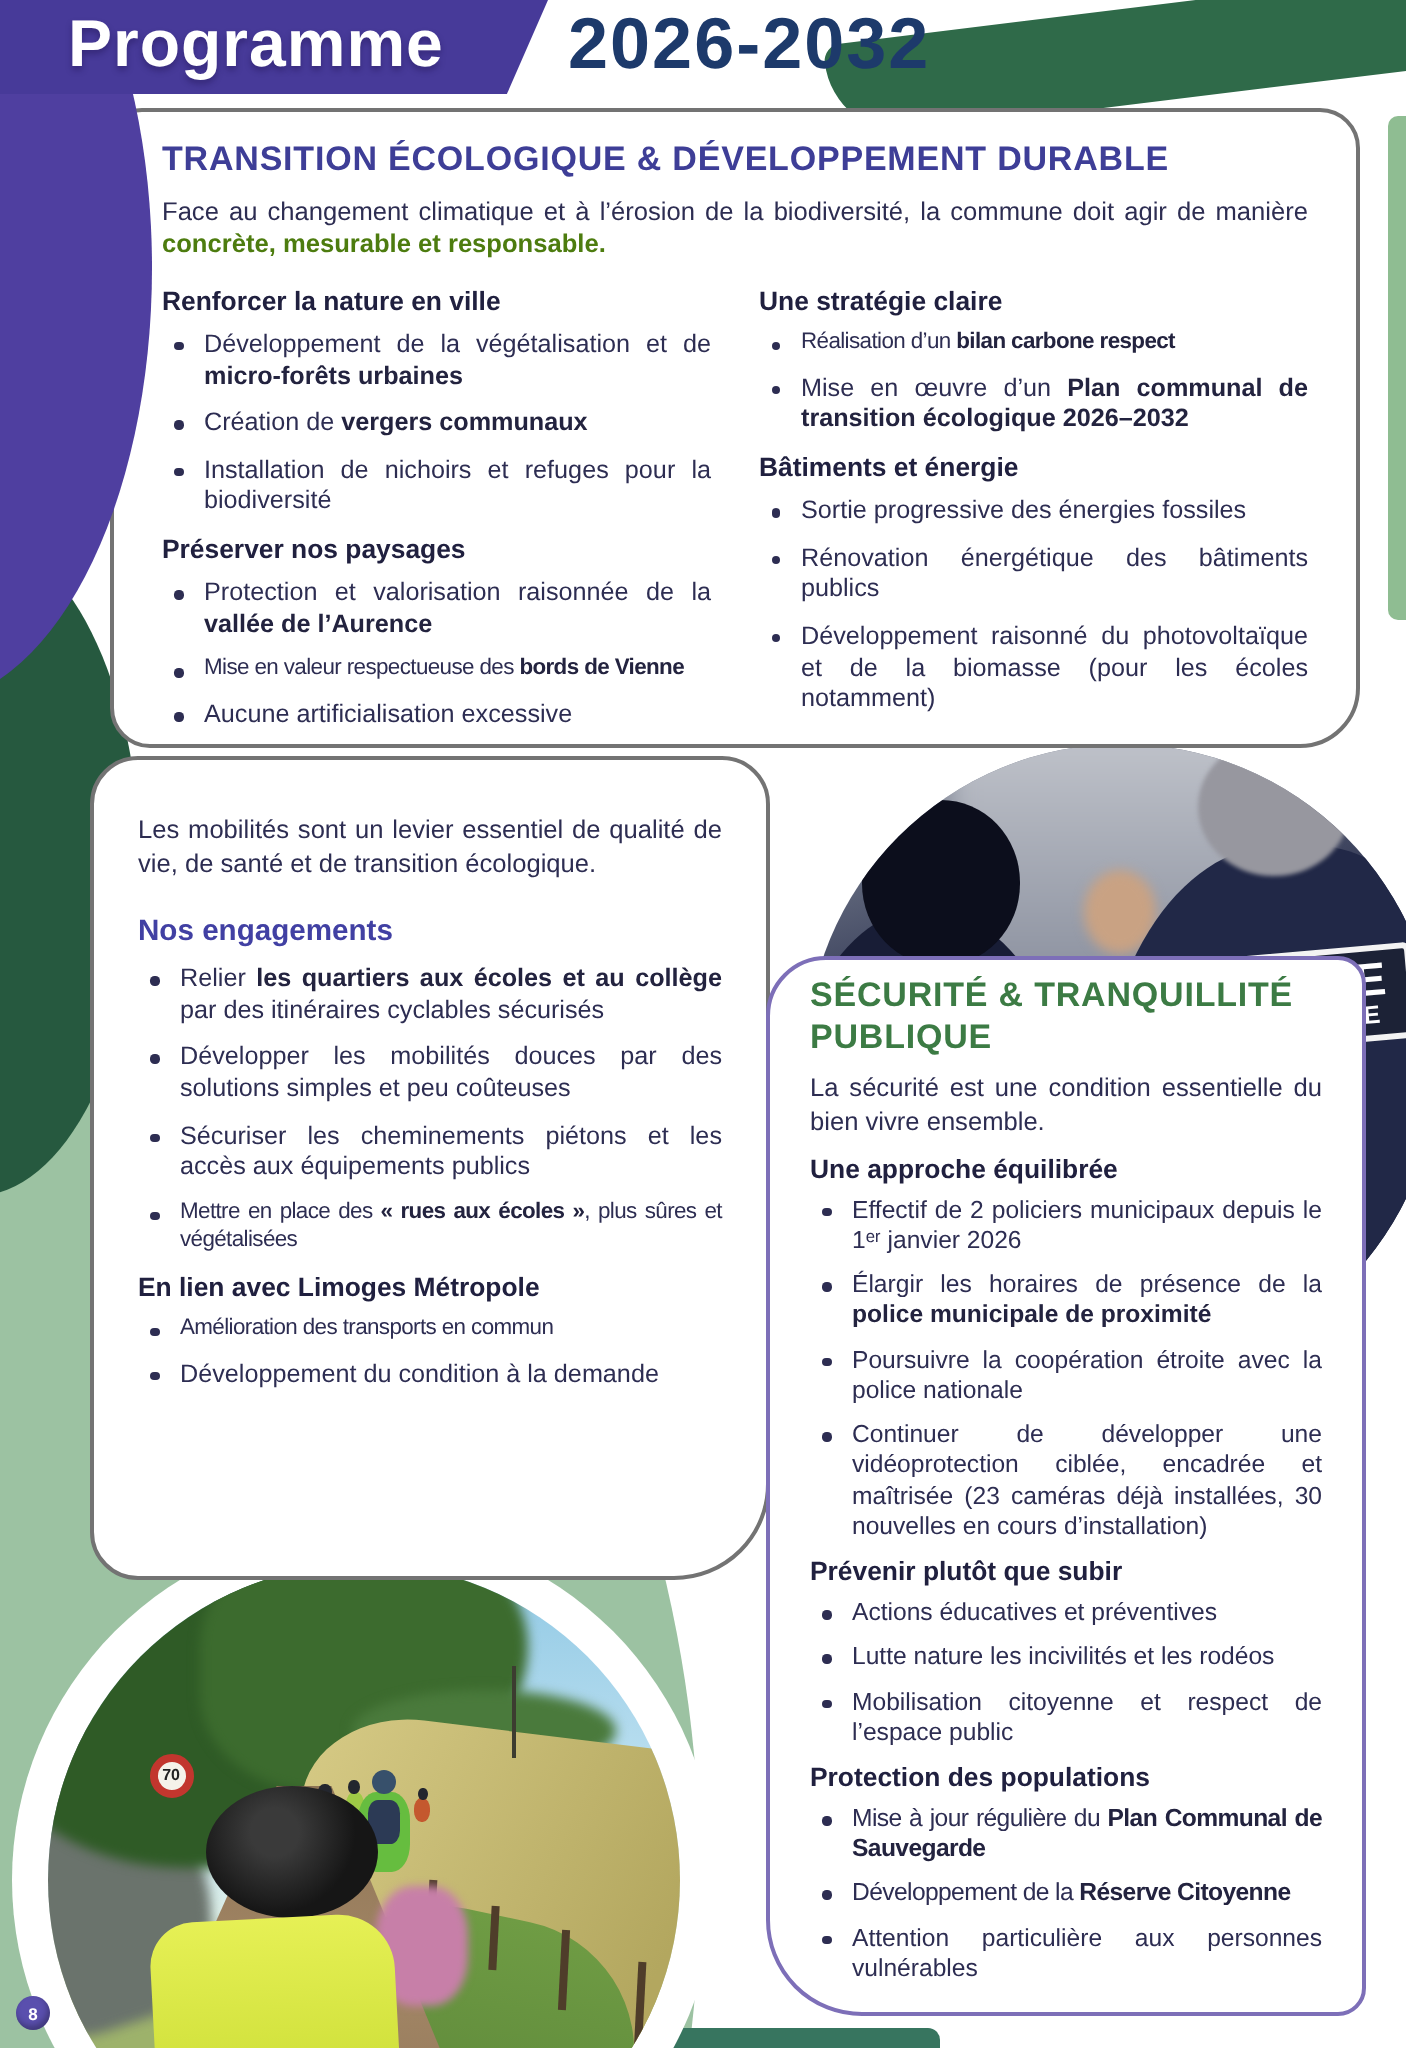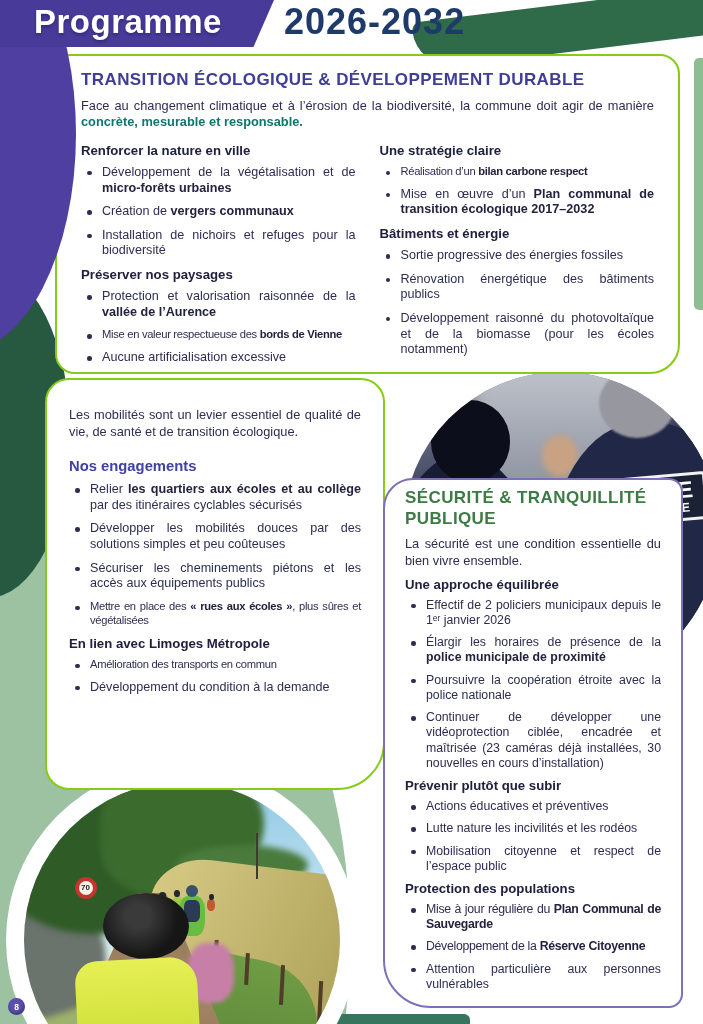--- a/index.html
+++ b/index.html
@@ -15,28 +15,28 @@
   .right-sliver{right:0;top:58px;width:9px;height:252px;background:#8fbd92;border-radius:5px 0 0 5px;}
   .bottom-strip{left:192px;bottom:0;width:278px;height:10px;background:#37755f;border-radius:6px 6px 0 0;}
   .blob-purple{left:-152px;top:-84px;width:228px;height:436px;border-radius:50%;background:#4f3fa0;z-index:3;}
   
   .banner-shape{position:absolute;left:0;top:0;width:274px;height:47px;background:#473a99;
     clip-path:polygon(0 0,100% 0,92.5% 100%,0 100%);z-index:4;}
   .prog-title{position:absolute;left:34px;top:3px;z-index:5;color:#ffffff;font-size:33px;font-weight:800;
     letter-spacing:.5px;text-shadow:0 2px 3px rgba(20,10,60,.35);}
   .prog-years{position:absolute;left:284px;top:1px;z-index:5;color:#1d3a6b;font-size:36px;font-weight:800;letter-spacing:1px;}
   
-  .card{position:absolute;background:#ffffff;border:2px solid #84cc16;box-sizing:border-box;overflow:hidden;z-index:2;}
+  .card{position:absolute;background:#ffffff;border:2px solid #737373;box-sizing:border-box;overflow:hidden;z-index:2;}
   .card1{left:55px;top:54px;width:625px;height:320px;border-radius:16px 20px 30px 20px;padding:14px 24px;}
   .card2{left:45px;top:378px;width:340px;height:412px;border-radius:24px 24px 48px 24px;padding:20px 22px;}
   .card3{left:383px;top:478px;width:300px;height:530px;border-color:#7d6fb8;border-radius:30px 14px 14px 48px;padding:8px 20px;}
   .card-title{margin:0;font-size:17px;font-weight:800;letter-spacing:.4px;color:#3e3e97;line-height:1.22;}
   .card-title.green{color:#3c7b44;}
   .intro{margin:7px 0 4px;font-size:12.8px;line-height:1.3;text-align:justify;color:#2d2d52;}
-  .intro b{color:#0f766e;}
+  .intro b{color:#4d7c0f;}
   .cols{display:flex;gap:24px;margin-top:2px;}
   .col{flex:1;min-width:0;}
   .group-heading{font-size:13.2px;font-weight:700;color:#20203f;margin:8px 0 7px;}
   .group-heading.accent{color:#4140a3;font-size:14.8px;margin:18px 0 8px;}
   ul.bullets{margin:0 0 2px;padding:0;list-style:none;}
   ul.bullets li{position:relative;padding-left:21px;margin:0 0 8px;text-align:justify;
     font-size:12.6px;line-height:1.24;color:#2d2d52;}
   ul.bullets li::before{content:"";position:absolute;left:6px;top:6px;width:4.5px;height:4.5px;border-radius:50%;background:#2d2d52;}
   ul.bullets li b{color:#23233f;}
   ul.bullets li.fit{font-size:11.2px;letter-spacing:-.3px;}
@@ -166,21 +166,21 @@
           <ul class="bullets">
             <li>Protection et valorisation raisonnée de la <b>vallée de l’Aurence</b></li>
             <li class="fit">Mise en valeur respectueuse des <b>bords de Vienne</b></li>
             <li>Aucune artificialisation excessive</li>
           </ul>
         </div>
       <div class="col">
           <div class="group-heading">Une stratégie claire</div>
           <ul class="bullets">
             <li class="fit">Réalisation d’un <b>bilan carbone respect</b></li>
-            <li>Mise en œuvre d’un <b>Plan communal de transition écologique 2017–2032</b></li>
+            <li>Mise en œuvre d’un <b>Plan communal de transition écologique 2026–2032</b></li>
           </ul>
           <div class="group-heading">Bâtiments et énergie</div>
           <ul class="bullets">
             <li>Sortie progressive des énergies fossiles</li>
             <li>Rénovation énergétique des bâtiments publics</li>
             <li>Développement raisonné du photovoltaïque et de la biomasse (pour les écoles notamment)</li>
           </ul>
         </div>
     </div>
   </section>

